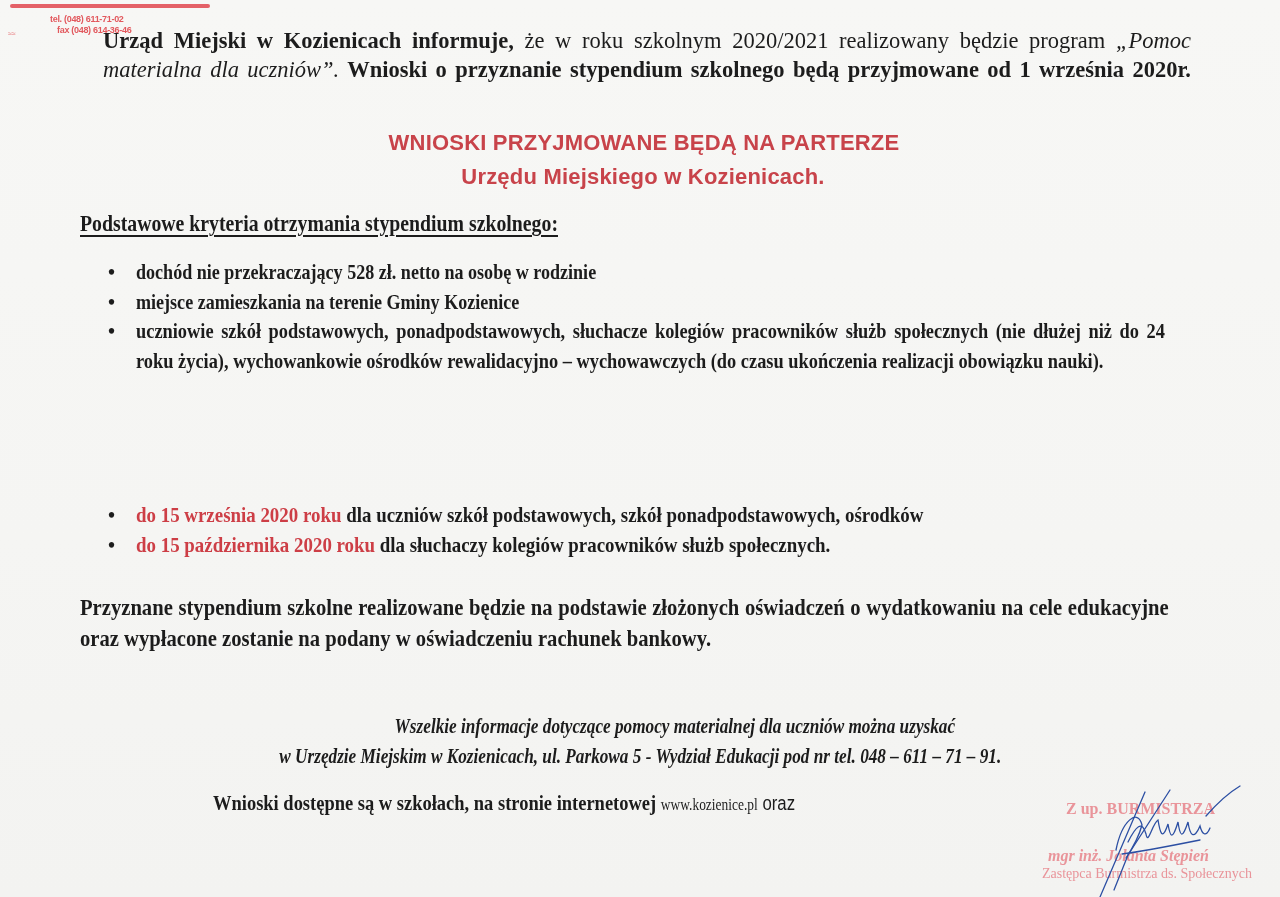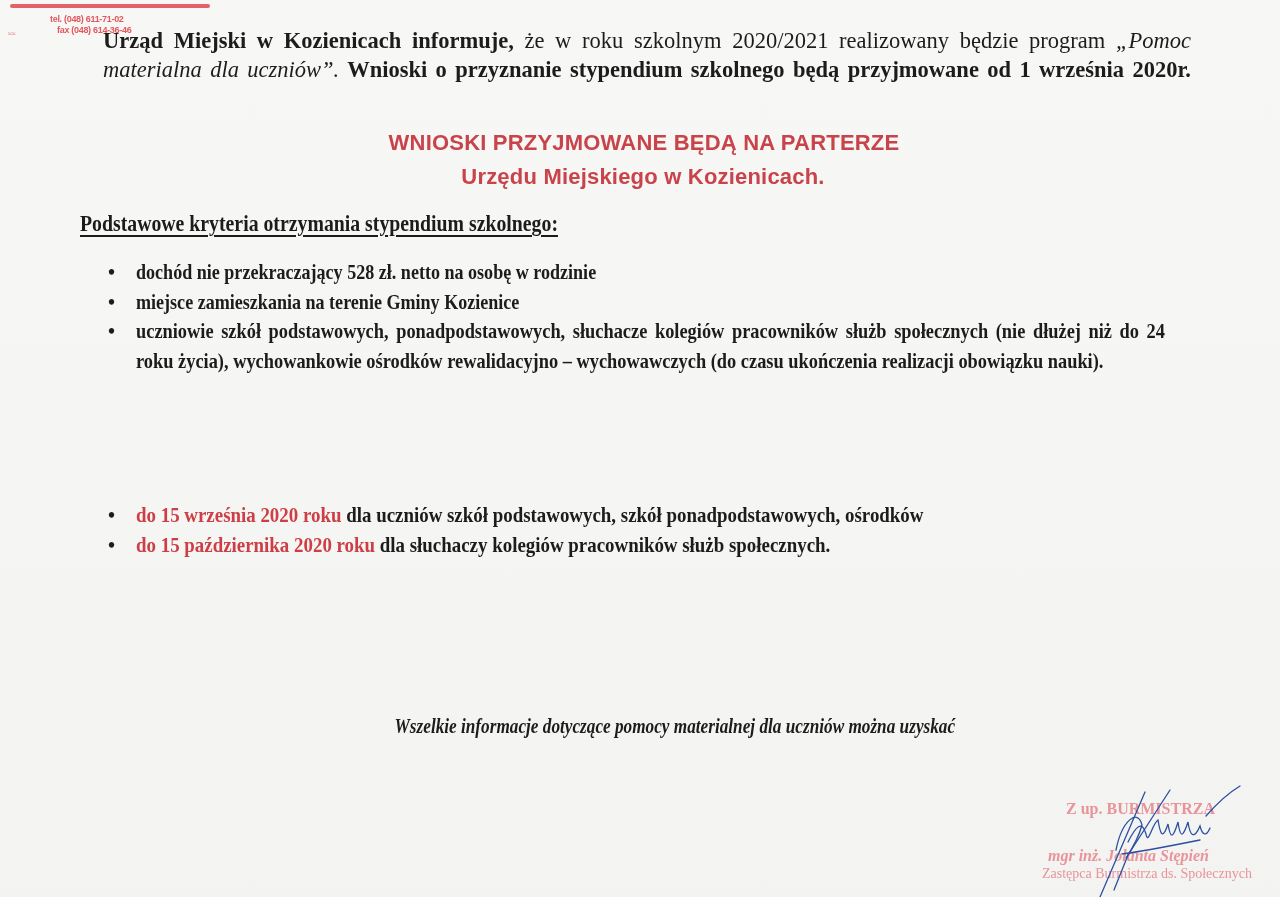--- a/index.html
+++ b/index.html
@@ -281,25 +281,34 @@
     <li>
       <span class="dot">•</span>
       <span class="txt"><span class="red">do 15 września 2020 roku</span><span> dla uczniów szkół podstawowych, szkół ponadpodstawowych, ośrodków</span></span>
     </li>
     <li>
       <span class="dot">•</span>
       <span class="txt"><span class="red">do 15 października 2020 roku</span><span> dla słuchaczy kolegiów pracowników służb społecznych.</span></span>
     </li>
   </ul>
 
+  <div class="award">
+    <span class="inner">Przyznane stypendium szkolne realizowane będzie na podstawie złożonych oświadczeń o wydatkowaniu na cele edukacyjne oraz wypłacone zostanie na podany w oświadczeniu rachunek bankowy.</span>
+  </div>
 
   <div class="info info1">
     <span class="inner">Wszelkie informacje dotyczące pomocy materialnej dla uczniów można uzyskać</span>
   </div>
-
+  <div class="info info2">
+    <span class="inner">w Urzędzie Miejskim  w Kozienicach, ul. Parkowa 5 - Wydział Edukacji pod nr tel. 048 – 611 – 71 – 91.</span>
+  </div>
+
+  <div class="avail">
+    <span class="inner"><span>Wnioski dostępne są w szkołach, na stronie internetowej </span><span class="url">www.kozienice.pl</span><span class="oraz"> oraz</span></span>
+  </div>
 
   <div class="sig-stamp">
     <div class="s1">Z up. BURMISTRZA</div>
     <div class="s2">mgr inż. Jolanta Stępień</div>
     <div class="s3">Zastępca Burmistrza ds. Społecznych</div>
     <svg width="250" height="117" viewBox="0 0 250 117">
       <g fill="none" stroke="#2c4fa3" stroke-width="1.3" stroke-linecap="round">
         <path d="M115 12 L70 117"></path>
         <path d="M140 10 L98 75 L84 110"></path>
         <path d="M86 70 C92 40, 108 28, 112 45 C108 60, 100 72, 96 78"></path>

